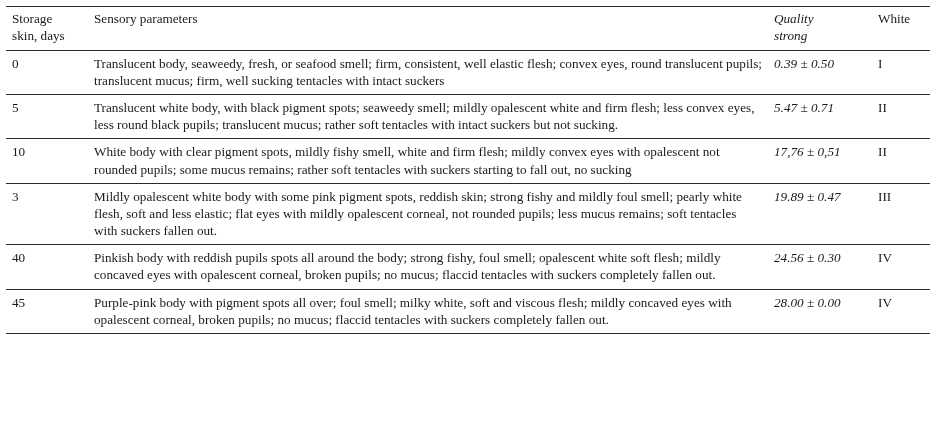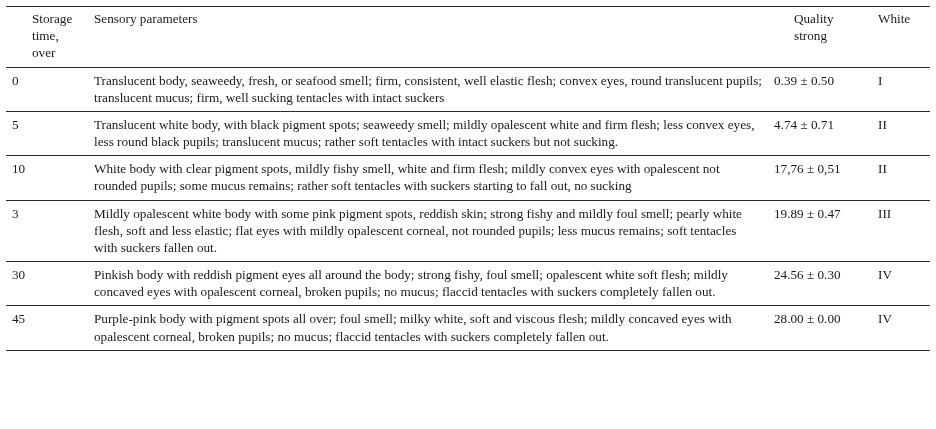--- a/index.html
+++ b/index.html
@@ -46,78 +46,78 @@
     vertical-align: top;
     text-align: left;
     padding: 4px 6px 5px 6px;
     line-height: 1.30;
     border-bottom: 0.9px solid #2b2b2b;
   }
   table.qim tbody tr:last-child td {
     border-bottom: 1.6px solid #2b2b2b;
   }
   td.time, td.qi, td.level { white-space: nowrap; }
-  th.hdr-qi, td.qi { padding-left: 8px; }
+  th.hdr-qi, td.qi { padding-left: 8px; font-style: italic; }
   th.hdr-level, td.level { padding-left: 8px; }
-  .wrap-hdr { display: block; margin-left: 20px; }
+  .wrap-hdr { display: block; }
 </style>
 </head>
 <body>
 
 <div id="sheet">
 
   <table class="qim">
     <colgroup>
       <col class="c-time">
       <col class="c-sens">
       <col class="c-qi">
       <col class="c-level">
     </colgroup>
     <thead>
       <tr>
         <th class="hdr-time">
           <span class="wrap-hdr">Storage</span>
-          <span class="wrap-hdr">time, over</span>
+          <span class="wrap-hdr">skin, days</span>
         </th>
         <th class="hdr-sens">Sensory parameters</th>
         <th class="hdr-qi">
           <span class="wrap-hdr">Quality</span>
           <span class="wrap-hdr">strong</span>
         </th>
         <th class="hdr-level">White</th>
       </tr>
     </thead>
     <tbody>
       <tr>
         <td class="time">0</td>
         <td class="sens">Translucent body, seaweedy, fresh, or seafood smell; firm, consistent, well elastic flesh; convex eyes, round translucent pupils; translucent mucus; firm, well sucking tentacles with intact suckers</td>
         <td class="qi">0.39 ± 0.50</td>
         <td class="level">I</td>
       </tr>
       <tr>
         <td class="time">5</td>
         <td class="sens">Translucent white body, with black pigment spots; seaweedy smell; mildly opalescent white and firm flesh; less convex eyes, less round black pupils; translucent mucus; rather soft tentacles with intact suckers but not sucking.</td>
-        <td class="qi">4.74 ± 0.71</td>
+        <td class="qi">5.47 ± 0.71</td>
         <td class="level">II</td>
       </tr>
       <tr>
         <td class="time">10</td>
         <td class="sens">White body with clear pigment spots, mildly fishy smell, white and firm flesh; mildly convex eyes with opalescent not rounded pupils; some mucus remains; rather soft tentacles with suckers starting to fall out, no sucking</td>
         <td class="qi">17,76 ± 0,51</td>
         <td class="level">II</td>
       </tr>
       <tr>
         <td class="time">3</td>
         <td class="sens">Mildly opalescent white body with some pink pigment spots, reddish skin; strong fishy and mildly foul smell; pearly white flesh, soft and less elastic; flat eyes with mildly opalescent corneal, not rounded pupils; less mucus remains; soft tentacles with suckers fallen out.</td>
         <td class="qi">19.89 ± 0.47</td>
         <td class="level">III</td>
       </tr>
       <tr>
-        <td class="time">30</td>
-        <td class="sens">Pinkish body with reddish pigment eyes all around the body; strong fishy, foul smell; opalescent white soft flesh; mildly concaved eyes with opalescent corneal, broken pupils; no mucus; flaccid tentacles with suckers completely fallen out.</td>
+        <td class="time">40</td>
+        <td class="sens">Pinkish body with reddish pupils spots all around the body; strong fishy, foul smell; opalescent white soft flesh; mildly concaved eyes with opalescent corneal, broken pupils; no mucus; flaccid tentacles with suckers completely fallen out.</td>
         <td class="qi">24.56 ± 0.30</td>
         <td class="level">IV</td>
       </tr>
       <tr>
         <td class="time">45</td>
         <td class="sens">Purple-pink body with pigment spots all over; foul smell; milky white, soft and viscous flesh; mildly concaved eyes with opalescent corneal, broken pupils; no mucus; flaccid tentacles with suckers completely fallen out.</td>
         <td class="qi">28.00 ± 0.00</td>
         <td class="level">IV</td>
       </tr>
     </tbody>

